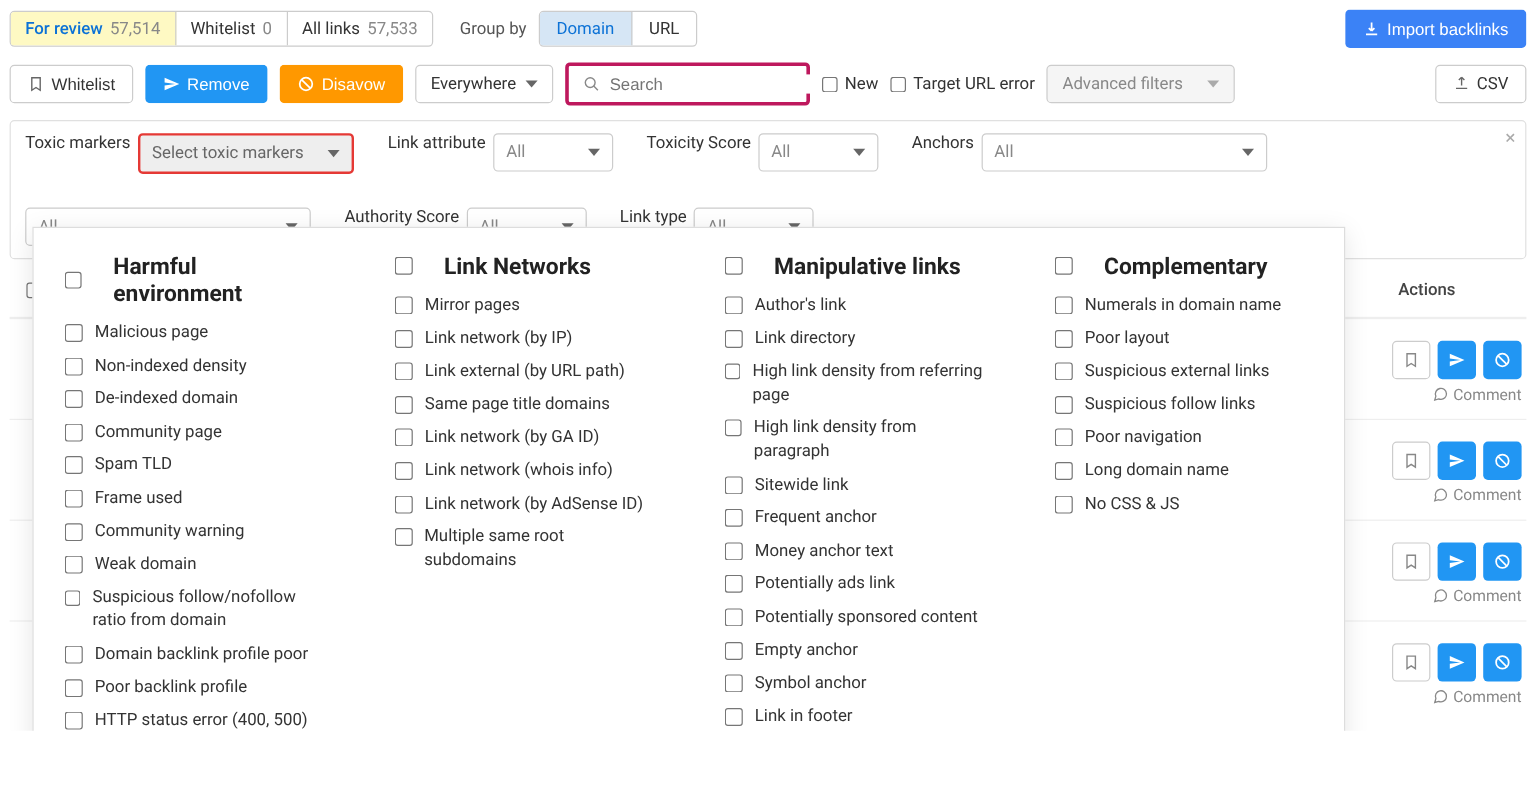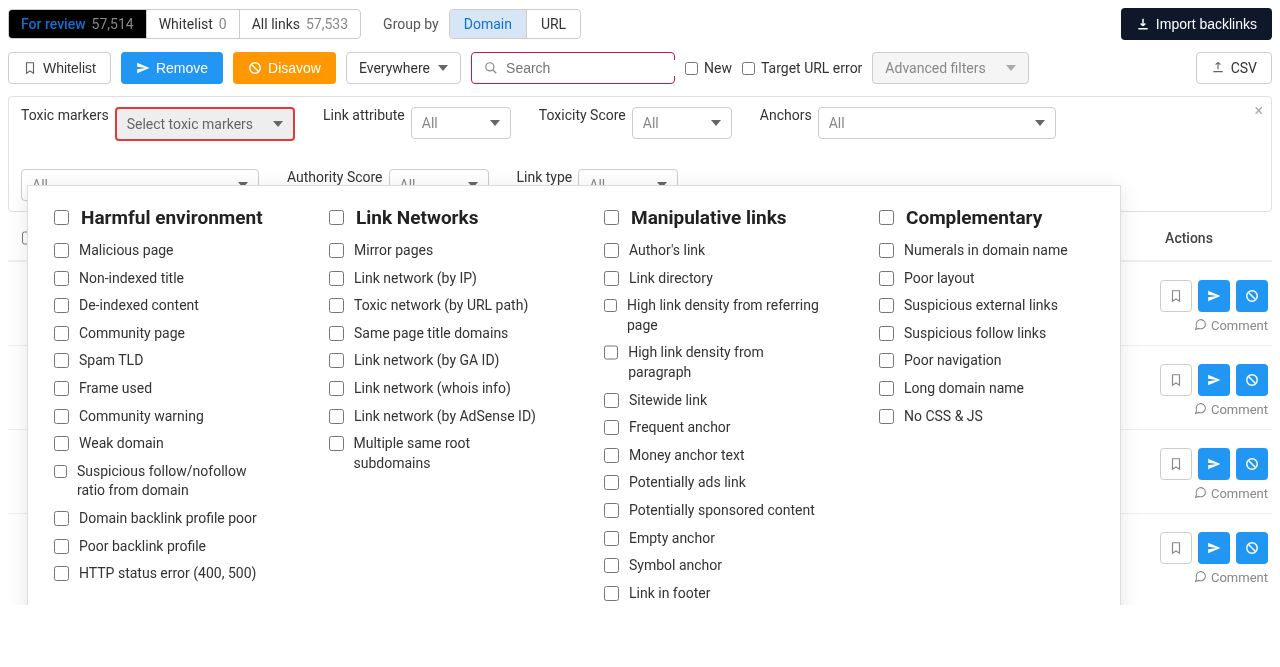--- a/index.html
+++ b/index.html
@@ -2,58 +2,58 @@
 <html><head>
   <meta charset="utf-8">
   <style>
     * { margin: 0; padding: 0; box-sizing: border-box; }
     body { font-family: -apple-system, BlinkMacSystemFont, "Segoe UI", Roboto, sans-serif; font-size: 14px; color: #333; background: #fff; padding: 8px; }
     
     .top-row { display: flex; align-items: center; gap: 10px; margin-bottom: 12px; }
     .tabs-group { display: flex; border: 1px solid #ccc; border-radius: 4px; overflow: hidden; }
     .tab { padding: 6px 12px; cursor: pointer; border-right: 1px solid #ccc; display: flex; gap: 6px; align-items: center; }
     .tab:last-child { border-right: none; }
-    .tab.active { background: #000000; text-align: center; }
+    .tab.active { background: #fef9c3; text-align: center; }
     .tab.active .tab-label { color: #0c72d6; font-weight: 500; }
     .tab-count { color: #888; }
     
     .group-by-label { margin-left: 12px; color: #555; }
     .small-tabs { display: flex; border: 1px solid #ccc; border-radius: 4px; overflow: hidden; }
     .small-tab { padding: 6px 14px; cursor: pointer; border-right: 1px solid #ccc; }
     .small-tab.active { background: #d6e6f5; color: #0c72d6; }
     .small-tab:last-child { border-right: none; }
     
     .spacer { flex: 1; }
     .btn { padding: 7px 14px; border-radius: 4px; cursor: pointer; display: inline-flex; align-items: center; gap: 6px; border: 1px solid transparent; font-size: 14px; }
-    .btn-green { background: #0f172a; color: #fff; text-align: center; }
+    .btn-green { background: #3b82f6; color: #fff; text-align: center; }
     .btn-outline { background: #fff; border: 1px solid #ccc; color: #333; }
     .btn-blue { background: #2196f3; color: #fff; }
     .btn-orange { background: #ff9800; color: #fff; }
     
     .action-row { display: flex; align-items: center; gap: 10px; margin-bottom: 12px; }
     .select-like { padding: 7px 12px; border: 1px solid #ccc; border-radius: 4px; display: inline-flex; align-items: center; gap: 8px; cursor: pointer; background: #fff; }
-    .search-box { padding: 7px 12px; border: 1px solid #be185d; border-radius: 4px; display: inline-flex; align-items: center; gap: 8px; width: 204px; }
+    .search-box { padding: 7px 12px; border: 3px solid #be185d; border-radius: 4px; display: inline-flex; align-items: center; gap: 8px; width: 204px; }
     .search-box input { border: none; outline: none; flex: 1; font-size: 14px; }
     .checkbox-label { display: inline-flex; align-items: center; gap: 6px; cursor: pointer; }
     .adv-filters { padding: 7px 12px; border: 1px solid #ccc; border-radius: 4px; background: #f5f5f5; color: #888; display: inline-flex; align-items: center; gap: 20px; }
     .csv-btn { padding: 7px 14px; border: 1px solid #ccc; border-radius: 4px; display: inline-flex; gap: 6px; cursor: pointer; }
     
     .filter-bar { position: relative; padding: 10px 12px; border: 1px solid #e0e0e0; border-radius: 4px; display: flex; gap: 28px; flex-wrap: wrap; align-items: flex-start; }
     .filter-item { display: flex; flex-direction: row; gap: 6px; }
     .filter-label { color: #333; font-size: 14px; }
     .filter-select { padding: 7px 10px; border: 1px solid #ccc; border-radius: 4px; display: inline-flex; align-items: center; justify-content: space-between; gap: 20px; cursor: pointer; min-width: 100px; background: #fff; }
     .filter-select.highlighted { border: 2px solid #e53935; background: #eee; }
     .filter-select.wide { min-width: 238px; }
     .close-x { position: absolute; top: 4px; right: 8px; color: #aaa; cursor: pointer; font-size: 16px; }
     
     .dropdown-panel { position: absolute; top: 88px; left: 18px; right: -18px; max-width: 1094px; background: #fff; border: 1px solid #ddd; box-shadow: 0 4px 20px rgba(0,0,0,0.1); z-index: 100; padding: 20px 26px; }
     .dd-columns { display: flex; gap: 60px; }
     .dd-col { flex: 1; min-width: 0; }
     .dd-section { margin-bottom: 30px; }
-    .dd-heading { display: flex; align-items: center; gap: 12px; margin-bottom: 12px; }
+    .dd-heading { display: flex; align-items: center; gap: 26px; margin-bottom: 12px; }
     .dd-heading input[type="checkbox"] { width: 15px; height: 15px; }
     .dd-heading-text { font-size: 19px; font-weight: 700; color: #222; }
     .dd-items { display: flex; flex-direction: column; gap: 8px; padding-left: 0px; }
     .dd-item { display: flex; align-items: flex-start; gap: 10px; cursor: pointer; }
     .dd-item input[type="checkbox"] { width: 15px; height: 15px; margin-top: 2px; }
     .dd-item-label { color: #333; line-height: 1.4; }
     .row-actions { display: flex; gap: 6px; align-items: center; justify-content: flex-end; }
     .icon-btn { width: 32px; height: 32px; border-radius: 4px; display: inline-flex; align-items: center; justify-content: center; cursor: pointer; }
     .icon-btn.outline { border: 1px solid #ccc; background: #fff; color: #888; }
     .icon-btn.blue { background: #2196f3; color: #fff; }
@@ -231,25 +231,25 @@
                 <input type="checkbox" style="">
                 <span class="dd-heading-text">Harmful environment</span>
               </div>
               <div class="dd-items">
                 <label class="dd-item">
                   <input type="checkbox" style="">
                   <span class="dd-item-label">Malicious page</span>
                 </label>
                 <label class="dd-item">
                   <input type="checkbox" style="">
-                  <span class="dd-item-label">Non-indexed title</span>
-                </label>
-                <label class="dd-item">
-                  <input type="checkbox" style="">
-                  <span class="dd-item-label">De-indexed content</span>
+                  <span class="dd-item-label">Non-indexed density</span>
+                </label>
+                <label class="dd-item">
+                  <input type="checkbox" style="">
+                  <span class="dd-item-label">De-indexed domain</span>
                 </label>
                 <label class="dd-item">
                   <input type="checkbox" style="">
                   <span class="dd-item-label">Community page</span>
                 </label>
                 <label class="dd-item">
                   <input type="checkbox" style="">
                   <span class="dd-item-label">Spam TLD</span>
                 </label>
                 <label class="dd-item">
@@ -305,21 +305,21 @@
                 <label class="dd-item">
                   <input type="checkbox" style="">
                   <span class="dd-item-label">Mirror pages</span>
                 </label>
                 <label class="dd-item">
                   <input type="checkbox" style="">
                   <span class="dd-item-label">Link network (by IP)</span>
                 </label>
                 <label class="dd-item">
                   <input type="checkbox" style="">
-                  <span class="dd-item-label">Toxic network (by URL path)</span>
+                  <span class="dd-item-label">Link external (by URL path)</span>
                 </label>
                 <label class="dd-item">
                   <input type="checkbox" style="">
                   <span class="dd-item-label">Same page title domains</span>
                 </label>
                 <label class="dd-item">
                   <input type="checkbox" style="">
                   <span class="dd-item-label">Link network (by GA ID)</span>
                 </label>
                 <label class="dd-item">

